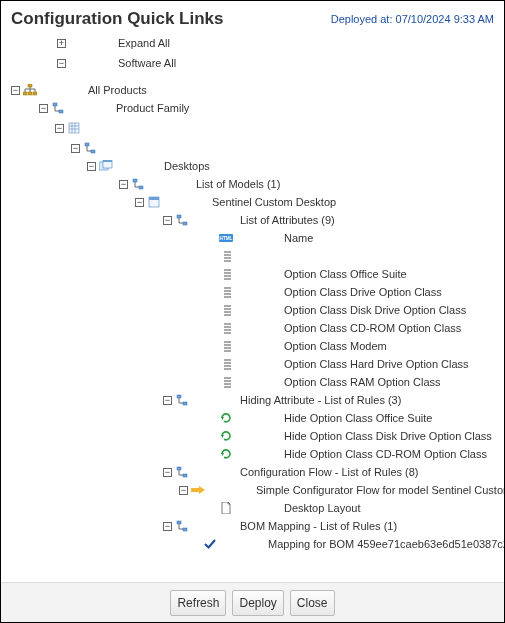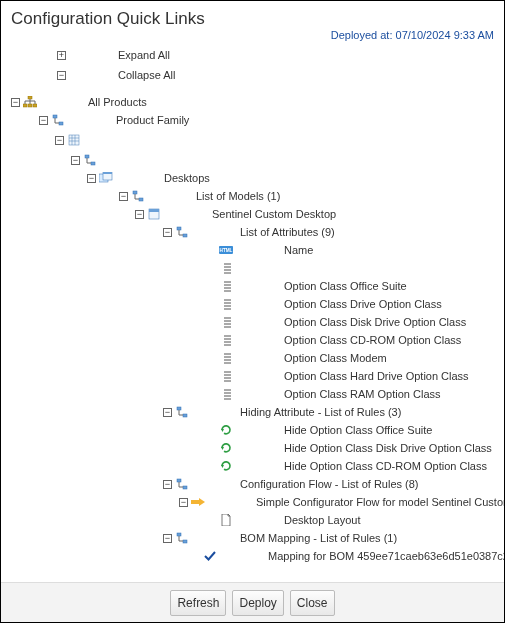--- a/index.html
+++ b/index.html
@@ -20,27 +20,27 @@
     overflow: hidden;
   }
   .header {
     display: flex;
     justify-content: space-between;
     align-items: flex-start;
     padding: 8px 10px 4px 10px;
   }
   .title {
     font-size: 17px;
-    font-weight: normal;
+    font-weight: bold;
     color: #333;
   }
   .deployed {
     font-size: 11px;
     color: #1a4d9e;
-    margin-top: 20px;
+    margin-top: 4px;
   }
   .controls {
     padding: 0 0 6px 56px;
   }
   .control-row {
     display: flex;
     align-items: center;
     height: 20px;
     gap: 4px;
     cursor: pointer;
@@ -144,21 +144,21 @@
     <div class="deployed">Deployed at: 07/10/2024 9:33 AM</div>
   </div>
 
   <div class="controls">
     <div class="control-row">
       <span class="ctrl-icon">+</span>
       <span class="label">Expand All</span>
     </div>
     <div class="control-row">
       <span class="ctrl-icon">−</span>
-      <span class="label">Collapse All</span>
+      <span class="label">Software All</span>
     </div>
   </div>
 
   <div class="tree">
 
     <div class="node">
       <span class="toggle">−</span>
       <span class="icon">
         <svg width="14" height="12" viewBox="0 0 14 12">
             <rect x="5" y="0" width="4" height="3" fill="#c9a227" stroke="#957200" stroke-width="0.5"></rect>

